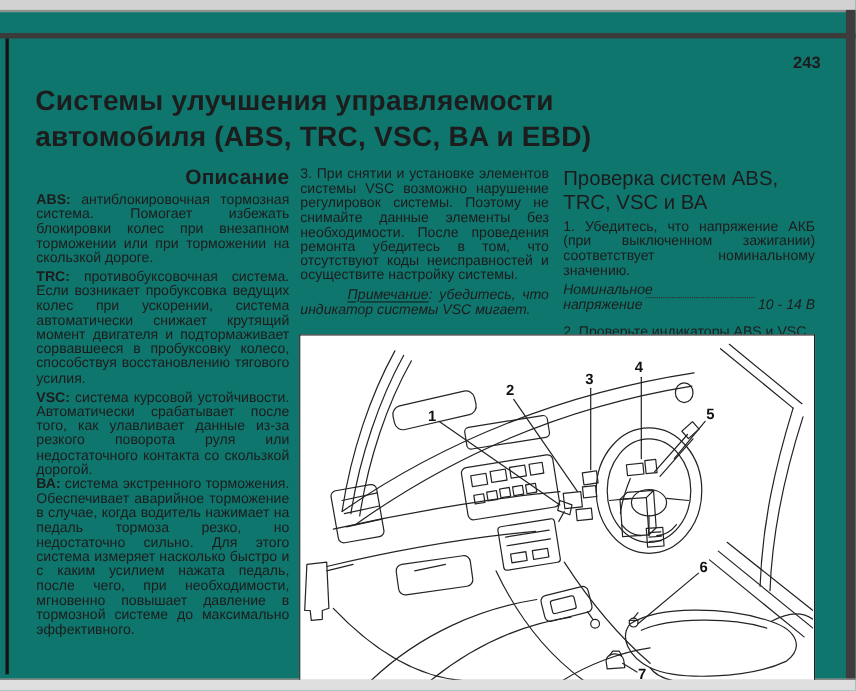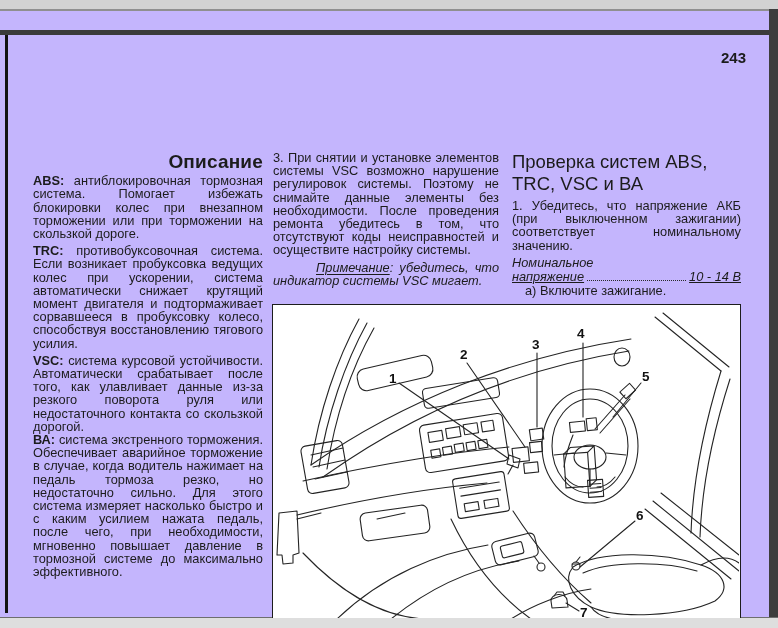--- a/index.html
+++ b/index.html
@@ -1,16 +1,16 @@
 <!DOCTYPE html>
 <html lang="ru"><head>
 <meta charset="utf-8">
 <style>
   html,body{margin:0;padding:0;background:#ffffff;}
-  .canvas{position:relative;width:778px;height:628px;background:#c4b5fd;overflow:hidden;
+  .canvas{position:relative;width:778px;height:628px;background:#0f766e;overflow:hidden;
           font-family:"Liberation Sans",sans-serif;color:#1c1c1c;}
   
   .top-strip{position:absolute;left:0;top:0;width:778px;height:9px;background:#d2d2d2;border-bottom:2px solid #8f8f8f;}
   .dark-bar{position:absolute;left:0;top:30px;width:778px;height:5px;background:#3b3b3b;}
   .left-edge{position:absolute;left:5px;top:35px;width:3px;height:578px;background:#121212;}
   .right-bar{position:absolute;left:769px;top:9px;width:9px;height:609px;background:#3d3d3d;}
   .bottom-strip{position:absolute;left:0;top:617px;width:778px;height:11px;background:#dedede;border-top:1px solid #6e6e6e;}
   
   .page-number{position:absolute;top:49px;left:660px;width:86px;text-align:right;font-size:15px;font-weight:bold;}
   .title{position:absolute;left:32px;top:76px;width:700px;font-size:25.5px;font-weight:bold;line-height:33px;letter-spacing:.2px;}
@@ -20,40 +20,44 @@
   .col p.tight{margin-bottom:0;}
   #col-left{left:33px;top:155px;width:230px;}
   #col-mid{left:273px;top:151px;width:226px;}
   #col-right{left:512px;top:151px;width:229px;}
   .h-desc{font-size:19px;font-weight:bold;margin:0 0 6px 0;text-align:right;letter-spacing:.2px;}
   .h-check{font-size:18.5px;font-weight:normal;line-height:21.5px;margin:0 0 5px 0;text-align:left;}
   .term{font-weight:bold;}
   .note{font-style:italic;}
   .note u{text-underline-offset:2px;margin-left:43px;}
   .spec{font-style:italic;margin:1px 0 1px 0;}
-  .spec-row{display:flex;align-items:flex-end;font-style:italic;margin:0 0 1px 0;text-decoration:underline;}
+  .spec-row{display:flex;align-items:flex-start;font-style:italic;margin:0 0 11px 0;}
   .leader{flex:1;border-bottom:1.6px dotted #2a2a2a;margin:0 3px 2px 3px;}
   .indent{padding-left:13px;text-align:left;}
   
   .figure{position:absolute;left:272px;top:304px;width:469px;height:314px;
           border:1.5px solid #1d1d1d;border-bottom:none;box-sizing:border-box;overflow:hidden;background:#fff;}
 </style>
 </head>
 <body>
 
 <div class="canvas">
 
   <div class="top-strip"></div>
   <div class="dark-bar"></div>
   <div class="left-edge"></div>
   <div class="right-bar"></div>
   <div class="bottom-strip"></div>
 
   <div class="page-number">243</div>
 
+  <div class="title">
+    <div>Системы улучшения управляемости</div>
+    <div>автомобиля (ABS, TRC, VSC, BA и EBD)</div>
+  </div>
 
   <div class="col" id="col-left">
     <h2 class="h-desc">Описание</h2>
     <p><b class="term">ABS:</b><span> антиблокировочная тормозная система. Помогает избежать блокировки колес при внезапном торможении или при торможении на скользкой дороге.</span></p>
     <p><b class="term">TRC:</b><span> противобуксовочная система. Если возникает пробуксовка ведущих колес при ускорении, система автоматически снижает крутящий момент двигателя и подтормаживает сорвавшееся в пробуксовку колесо, способствуя восстановлению тягового усилия.</span></p>
     <p class="tight"><b class="term">VSC:</b><span> система курсовой устойчивости. Автоматически срабатывает после того, как улавливает данные из-за резкого поворота руля или недостаточного контакта со скользкой дорогой.</span></p>
     <p><b class="term">ВА:</b><span> система экстренного торможения. Обеспечивает аварийное торможение в случае, когда водитель нажимает на педаль тормоза резко, но недостаточно сильно. Для этого система измеряет насколько быстро и с каким усилием нажата педаль, после чего, при необходимости, мгновенно повышает давление в тормозной системе до максимально эффективного.</span></p>
   </div>
 
   <div class="col" id="col-mid">
@@ -63,20 +67,21 @@
 
   <div class="col" id="col-right">
     <h2 class="h-check">Проверка систем ABS, TRC, VSC и ВА</h2>
     <p>1. Убедитесь, что напряжение АКБ (при выключенном зажигании) соответствует номинальному значению.</p>
     <div class="spec">Номинальное</div>
     <div class="spec-row">
       <span>напряжение</span>
       <span class="leader"></span>
       <span>10 - 14 В</span>
     </div>
+    <p class="tight" style="text-align:left">2. Проверьте индикаторы ABS и VSC.</p>
     <p class="indent">а) Включите зажигание.</p>
   </div>
 
   <div class="figure">
     <svg viewBox="0 0 466 314" width="466" height="314">
       <g fill="none" stroke="#242424" stroke-width="1.1" stroke-linecap="round" stroke-linejoin="round">
 
         <g>
           <path d="M86,14 C64,54 46,106 38,160"></path>
           <path d="M94,18 C72,58 54,110 46,162"></path>

